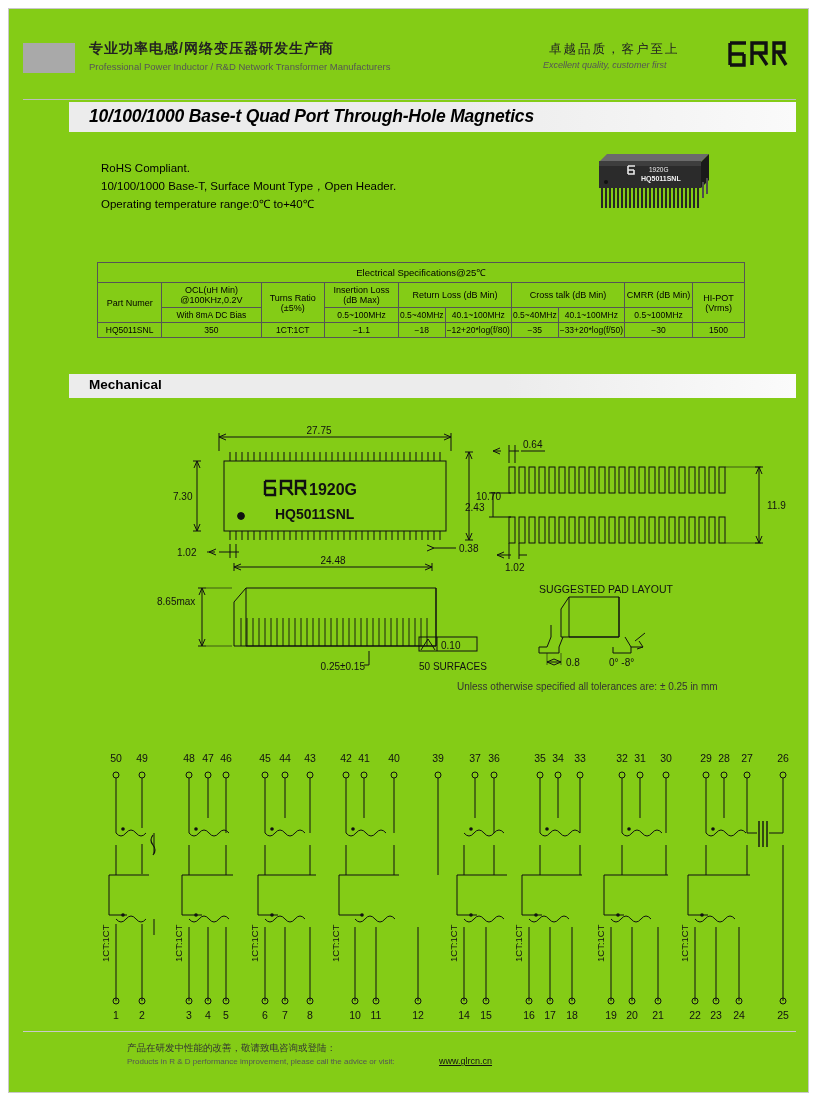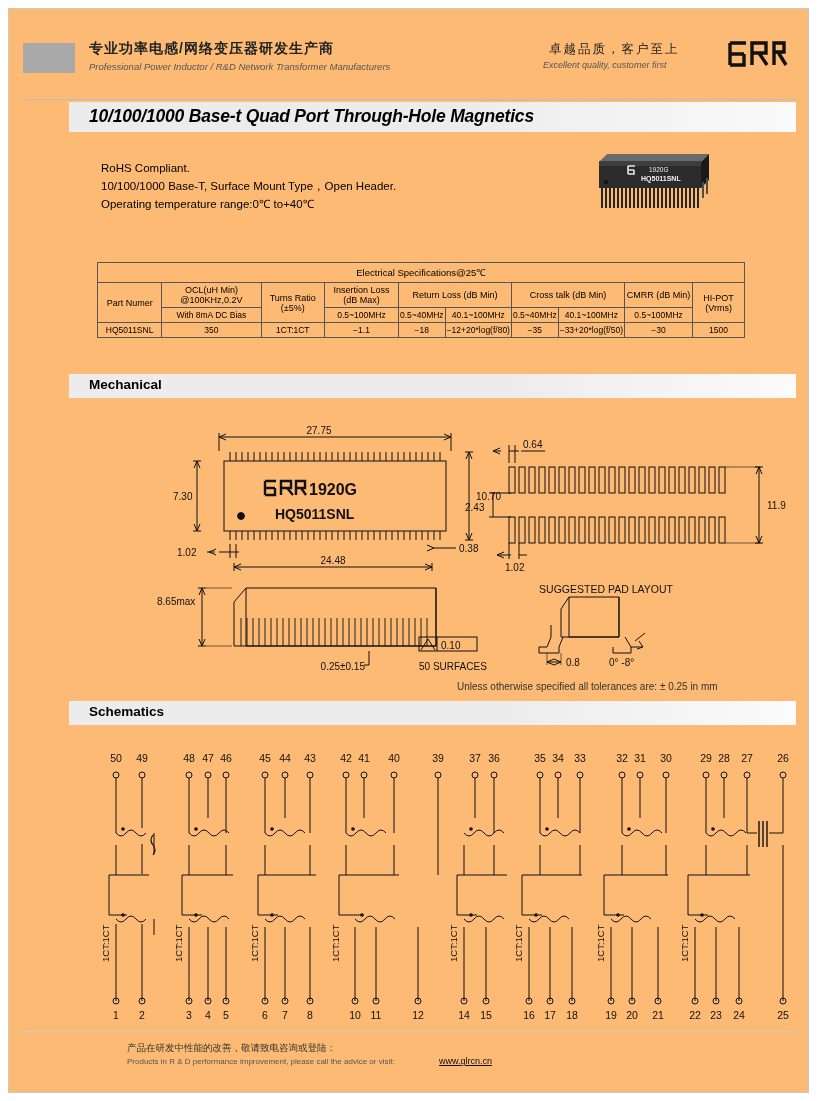--- a/index.html
+++ b/index.html
@@ -6,27 +6,27 @@
   body{
     width:817px;height:1101px;
     background:#fff;
     font-family:"Liberation Sans", sans-serif;
     color:#000;
     position:relative;
     overflow:hidden;
   }
   .page{
     position:absolute;left:8px;top:8px;width:801px;height:1085px;
-    border:1px solid #c9c9c9;background:#fdba74;box-sizing:border-box;
+    border:1px solid #c9c9c9;background:#84cc16;box-sizing:border-box;
   }
   
   .header{position:absolute;left:0;top:18px;width:801px;height:54px;}
   .hdr-swatch{position:absolute;left:14px;top:16px;width:52px;height:30px;background:#a9a9a9;}
   .hdr-cn{position:absolute;left:80px;top:13px;font-size:14px;font-weight:bold;letter-spacing:1px;color:#222;}
-  .hdr-en{position:absolute;left:80px;top:34px;font-size:9.5px;font-style:italic;color:#555;}
+  .hdr-en{position:absolute;left:80px;top:34px;font-size:9.5px;color:#555;}
   .hdr-cn2{position:absolute;left:540px;top:14px;font-size:12.5px;letter-spacing:2px;color:#222;}
   .hdr-en2{position:absolute;left:534px;top:33px;font-size:9px;font-style:italic;color:#555;}
   .logo{position:absolute;right:22px;top:10px;width:62px;height:34px;}
   .logo svg{display:block;}
   .hdr-rule{position:absolute;left:14px;top:72px;width:773px;height:1px;background:#bdbdbd;}
 
   
   .titlebar{position:absolute;left:60px;top:93px;width:727px;height:30px;
     background:linear-gradient(to right,#ececec 0%,#ececec 55%,#fafafa 100%);}
   .title-txt{position:absolute;left:20px;top:4px;font-size:17.5px;font-weight:bold;font-style:italic;letter-spacing:-0.2px;}
@@ -359,23 +359,20 @@
       </g>
       <g font-size="10" fill="#111">
         <text x="497" y="247">0.8</text>
         <text x="540" y="247">0°  -8°</text>
       </g>
     </svg>
   </div>
 
   <div class="note">Unless otherwise specified all tolerances are: ± 0.25 in mm</div>
 
-  <div class="secbar" style="top:692px">
-    <span>Schematics</span>
-  </div>
 
   <div class="schem">
     <svg width="727" height="275" viewBox="0 0 727 275">
       <g font-size="10.5" fill="#111">
 
         <text x="47" y="13" text-anchor="middle">50</text>
         <text x="73" y="13" text-anchor="middle">49</text>
         <text x="120" y="13" text-anchor="middle">48</text>
         <text x="139" y="13" text-anchor="middle">47</text>
         <text x="157" y="13" text-anchor="middle">46</text>

